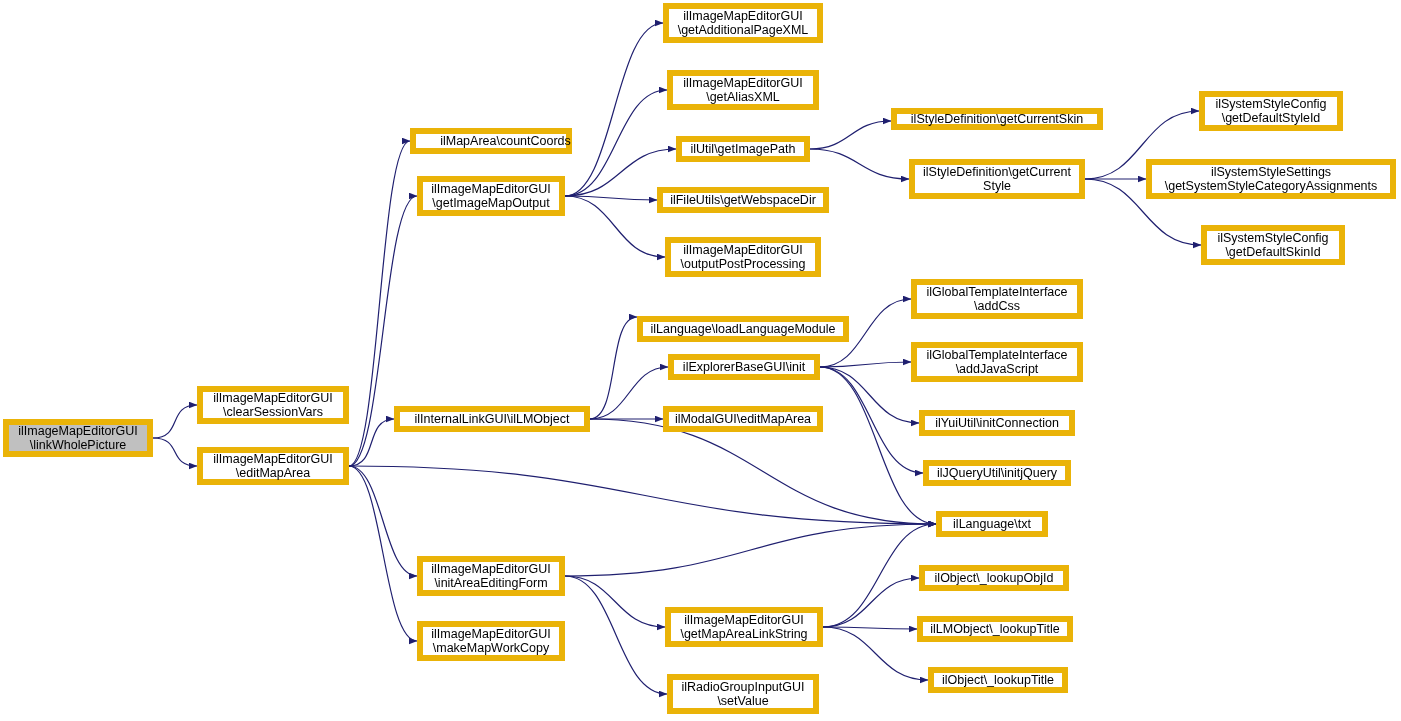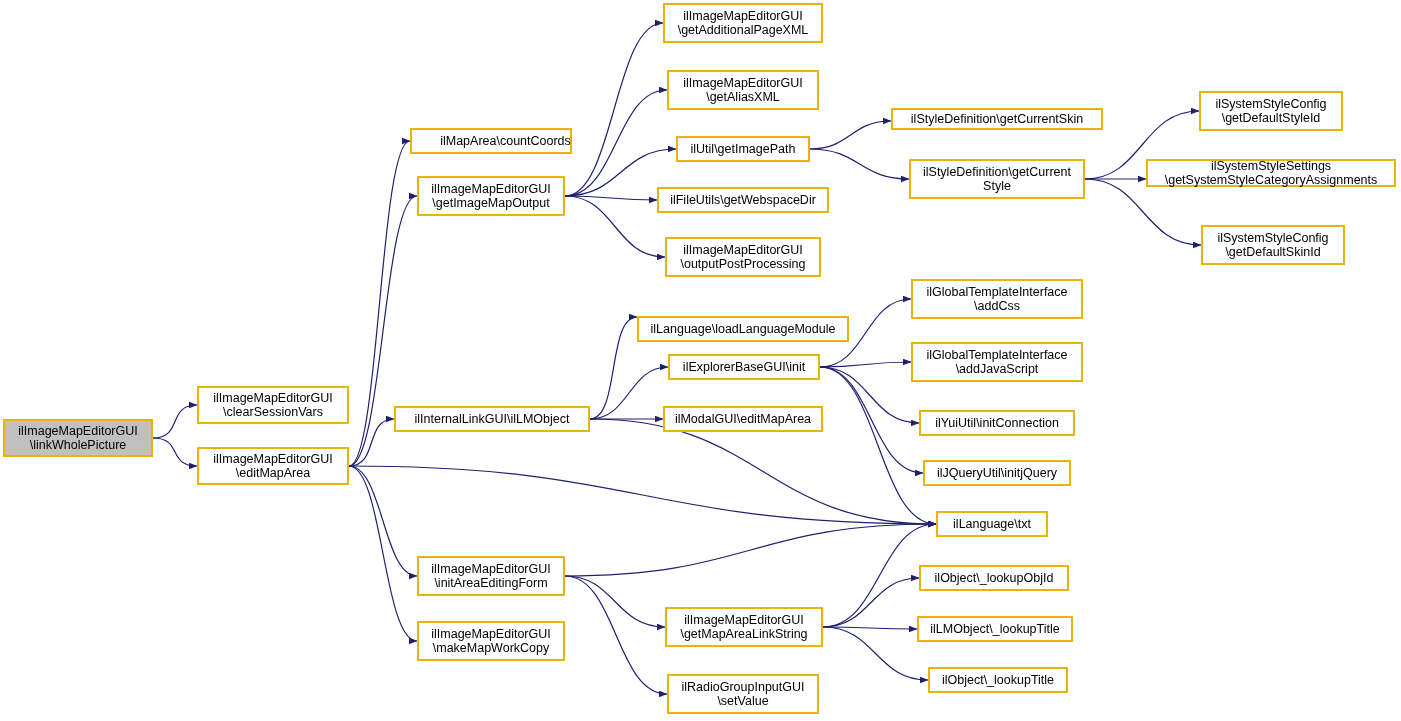--- a/index.html
+++ b/index.html
@@ -19,21 +19,21 @@
     position: absolute;
     left: 0;
     top: 0;
     width: 1401px;
     height: 721px;
     pointer-events: none;
   }
   .node {
     position: absolute;
     box-sizing: border-box;
-    border: 2px solid #eab308;
+    border: 6px solid #eab308;
     background: #ffffff;
     color: #000000;
     font-size: 12.5px;
     line-height: 14px;
     display: flex;
     align-items: center;
     justify-content: center;
     text-align: center;
     white-space: pre-line;
     padding: 1px 3px;
@@ -127,18 +127,18 @@
       <div class="node" style="left: 911px; top: 342px; width: 172px; height: 40px;">ilGlobalTemplateInterface
 \addJavaScript</div>
       <div class="node" style="left: 919px; top: 410px; width: 156px; height: 26px;">ilYuiUtil\initConnection</div>
       <div class="node" style="left: 923px; top: 460px; width: 148px; height: 26px;">ilJQueryUtil\initjQuery</div>
       <div class="node" style="left: 936px; top: 511px; width: 112px; height: 26px;">ilLanguage\txt</div>
       <div class="node" style="left: 919px; top: 565px; width: 150px; height: 26px;">ilObject\_lookupObjId</div>
       <div class="node" style="left: 917px; top: 616px; width: 156px; height: 26px;">ilLMObject\_lookupTitle</div>
       <div class="node" style="left: 928px; top: 667px; width: 140px; height: 26px;">ilObject\_lookupTitle</div>
       <div class="node" style="left: 1199px; top: 91px; width: 144px; height: 40px;">ilSystemStyleConfig
 \getDefaultStyleId</div>
-      <div class="node" style="left: 1146px; top: 159px; width: 250px; height: 28px;">ilSystemStyleSettings
+      <div class="node" style="left: 1146px; top: 159px; width: 250px; height: 40px;">ilSystemStyleSettings
 \getSystemStyleCategoryAssignments</div>
       <div class="node" style="left: 1201px; top: 225px; width: 144px; height: 40px;">ilSystemStyleConfig
 \getDefaultSkinId</div>
     </div>
 </div>
 
 </body></html>

